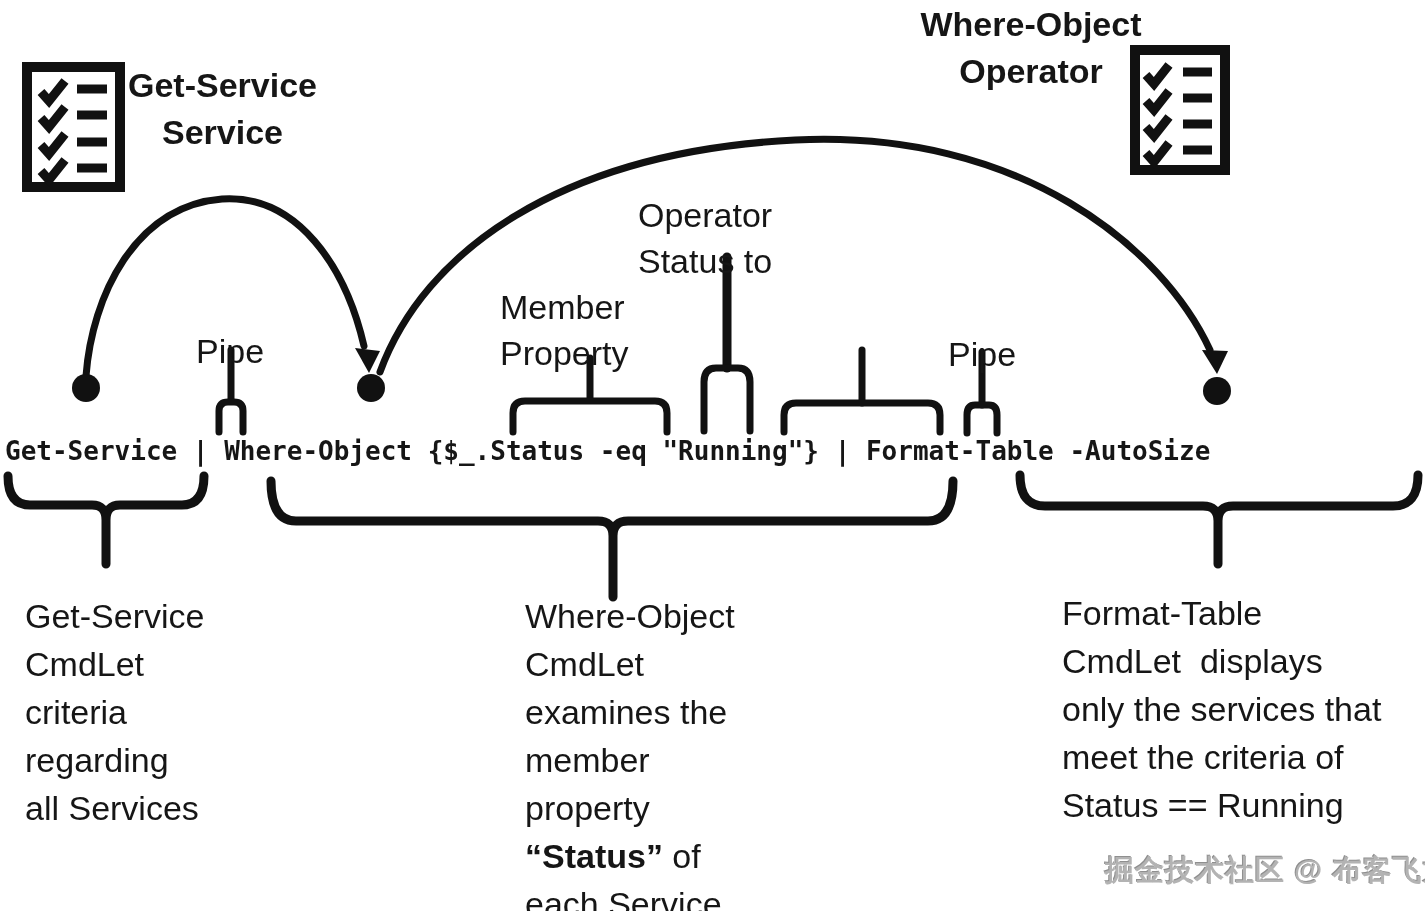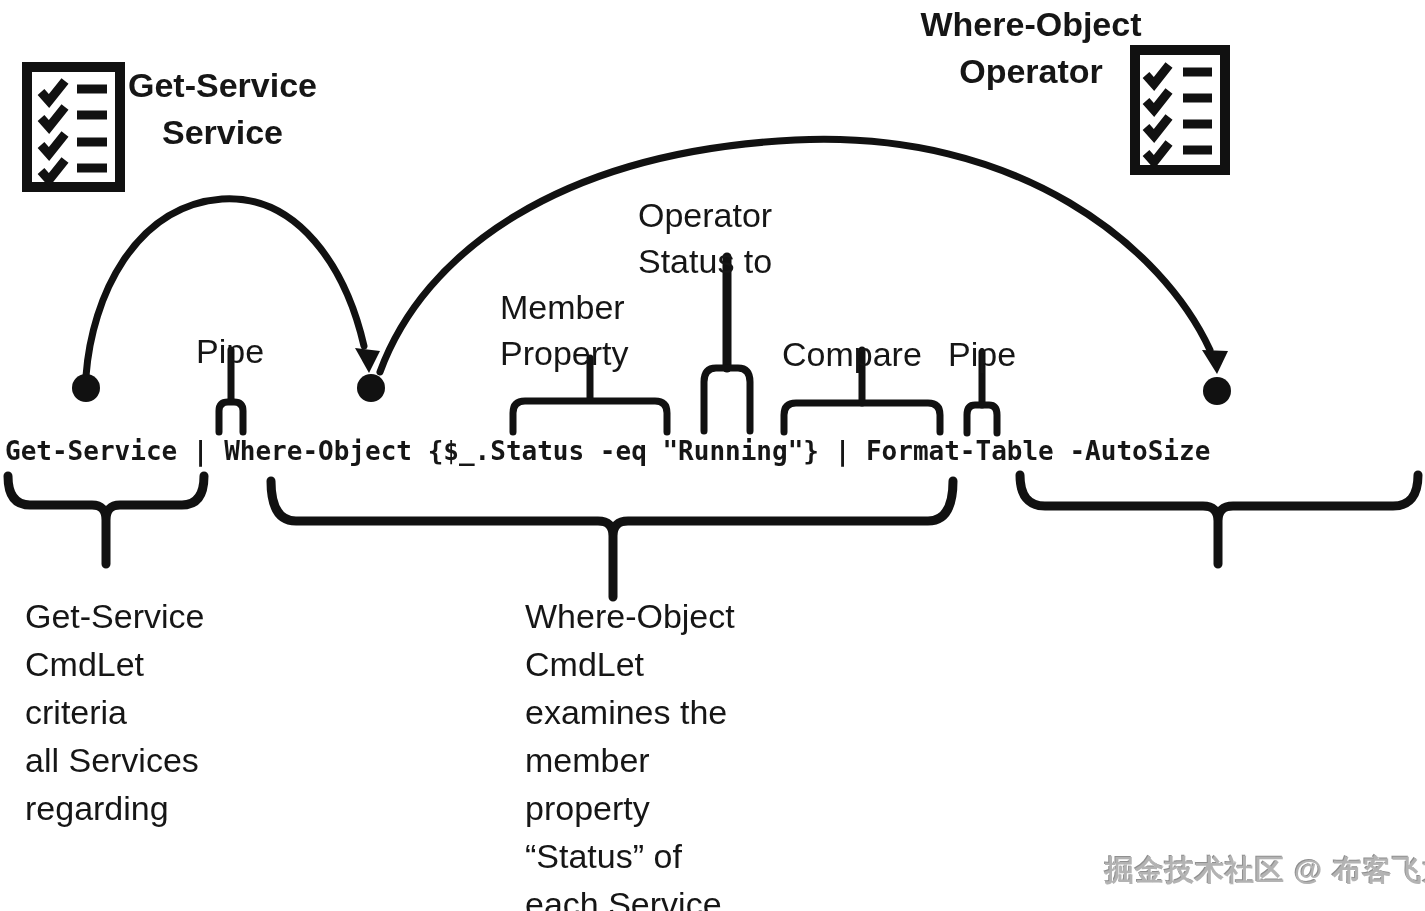--- a/index.html
+++ b/index.html
@@ -10,21 +10,21 @@
   .abs{position:absolute;}
   svg.layer{position:absolute;left:0;top:0;}
   .hdr{font-weight:bold;font-size:34px;line-height:47px;text-align:center;}
   .lbl{font-size:34px;line-height:46px;text-align:left;margin-top:26px;}
   .cmd{
     font-family:"DejaVu Sans Mono",monospace;font-weight:bold;font-size:26px;
     line-height:36px;white-space:pre;letter-spacing:0;
   }
   .blk{font-size:34px;line-height:48px;}
   .blk div{white-space:pre;}
-  .b{font-weight:normal;margin-top:29px;}
+  .b{font-weight:bold;margin-top:29px;}
   .wm{
     font-size:29px;font-weight:bold;letter-spacing:1px;color:#b3b3b3;
     text-shadow:1px 1px 0 #ffffff,-1px -1px 0 #8f8f8f;white-space:pre;
   }
 </style>
 </head>
 <body>
 
 <div class="canvas">
 
@@ -111,42 +111,48 @@
   <div class="abs lbl" style="left:638px;top:166px;width:178px;">
     <div>Operator</div>
     <div>Status to</div>
   </div>
 
   <div class="abs lbl" style="left:500px;top:258px;width:180px;">
     <div>Member</div>
     <div>Property</div>
   </div>
 
-  <div class="abs lbl" style="left:782px;top:305px;width:158px;">Compare</div>
 
   <div class="abs lbl" style="left:948px;top:305px;width:70px;">Pipe</div>
 
   <div class="abs lbl" style="left:196px;top:302px;width:70px;">Pipe</div>
 
   <div class="abs cmd" style="left:5px;top:433px;">Get-Service | Where-Object {$_.Status -eq "Running"} | Format-Table -AutoSize</div>
 
   <div class="abs blk" style="left:25px;top:592px;width:280px;">
     <div>Get-Service</div>
     <div>CmdLet</div>
     <div>criteria</div>
+    <div>regarding</div>
     <div>all Services</div>
-    <div>regarding</div>
   </div>
 
   <div class="abs blk" style="left:525px;top:592px;width:320px;">
     <div>Where-Object</div>
     <div>CmdLet</div>
     <div>examines the</div>
     <div>member</div>
     <div>property</div>
     <div><span class="b">“Status”</span><span> of</span></div>
     <div>each Service</div>
   </div>
 
+  <div class="abs blk" style="left:1062px;top:589px;width:360px;">
+    <div>Format-Table</div>
+    <div>CmdLet  displays</div>
+    <div>only the services that</div>
+    <div>meet the criteria of</div>
+    <div>Status == Running</div>
+  </div>
 
   <div class="abs wm" style="left:1105px;top:851px;width:310px;text-align:right;">掘金技术社区 @ 布客飞龙</div>
 
 </div>
 
 </body></html>

